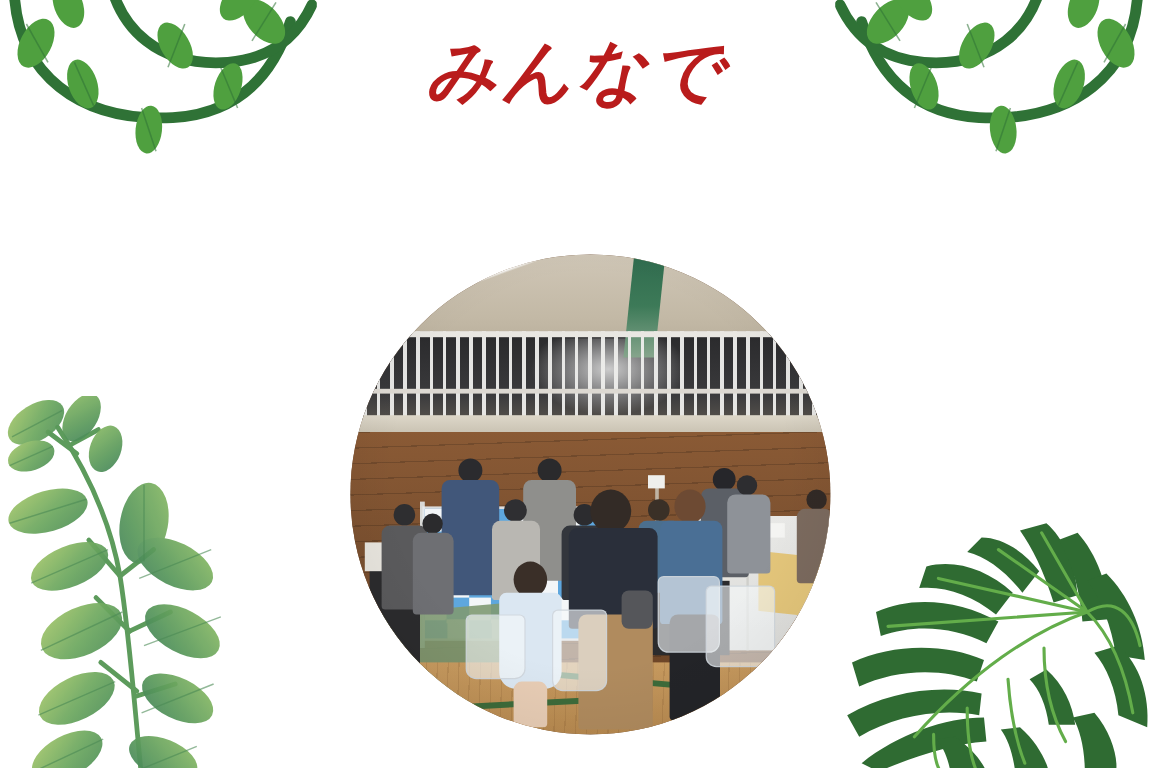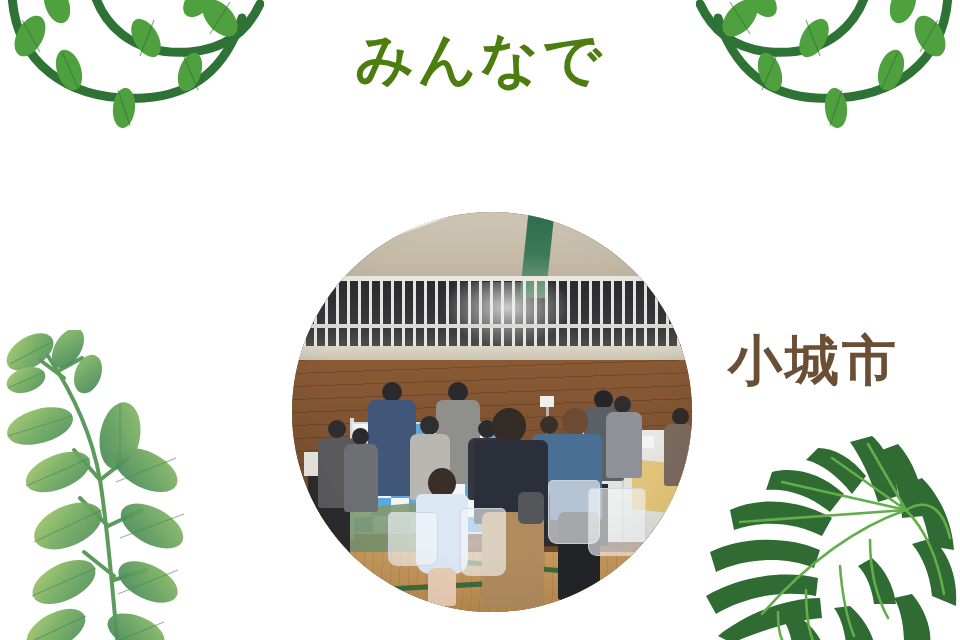--- a/index.html
+++ b/index.html
@@ -23,22 +23,23 @@
     top: 26px;
     width: 960px;
     text-align: center;
     z-index: 6;
   }
   #title-line1 {
     font-size: 58px;
     line-height: 66px;
     font-weight: bold;
     letter-spacing: 3px;
-    color: #4d7c0f;
+    color: #b91c1c;
     font-family: "DejaVu Sans", "Liberation Sans", sans-serif;
+    font-style: italic;
   }
   #title-line2 {
     font-size: 62px;
     line-height: 72px;
     font-weight: bold;
     letter-spacing: 2px;
     color: #2e7230;
     margin-top: 6px;
     font-family: "DejaVu Sans", "Liberation Sans", sans-serif;
   }
@@ -350,21 +351,20 @@
       <path d="M140 148 C 142 176, 146 198, 154 218"></path>
       <path d="M106 172 C 106 196, 108 212, 114 225"></path>
       <path d="M78 194 C 78 210, 80 220, 84 225"></path>
     </g>
   </svg>
 
   <div id="title-block">
     <div id="title-line1">みんなで</div>
   </div>
 
-  <div id="city-label">小城市</div>
 
   <div id="photo-circle">
     <div id="photo-inner">
       <div class="ph-ceiling"></div>
       <div class="ph-railband"></div>
       <div class="ph-win-glow"></div>
       <div class="ph-green-drape"></div>
       <div class="ph-rail-bars"></div>
       <div class="ph-rail-top"></div>
       <div class="ph-rail-mid"></div>

